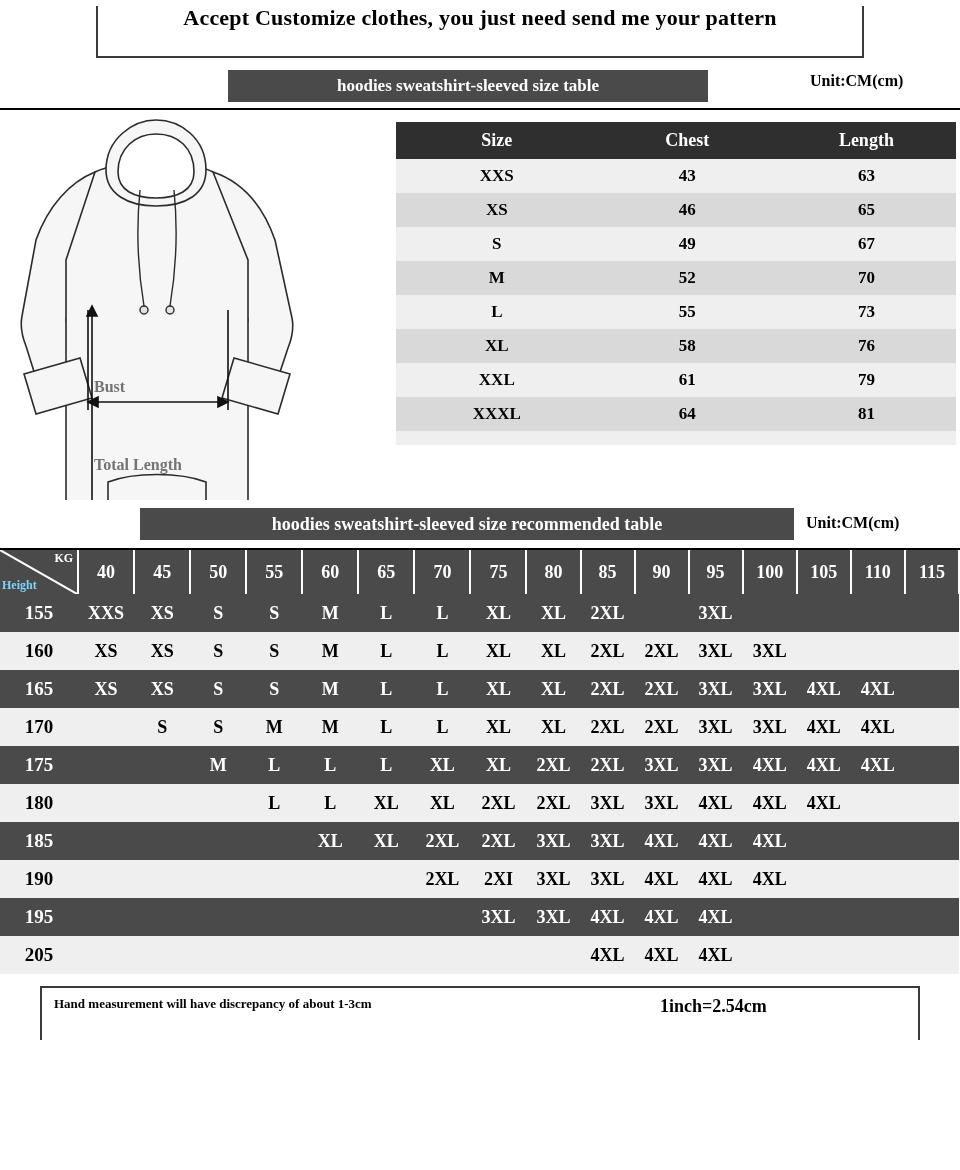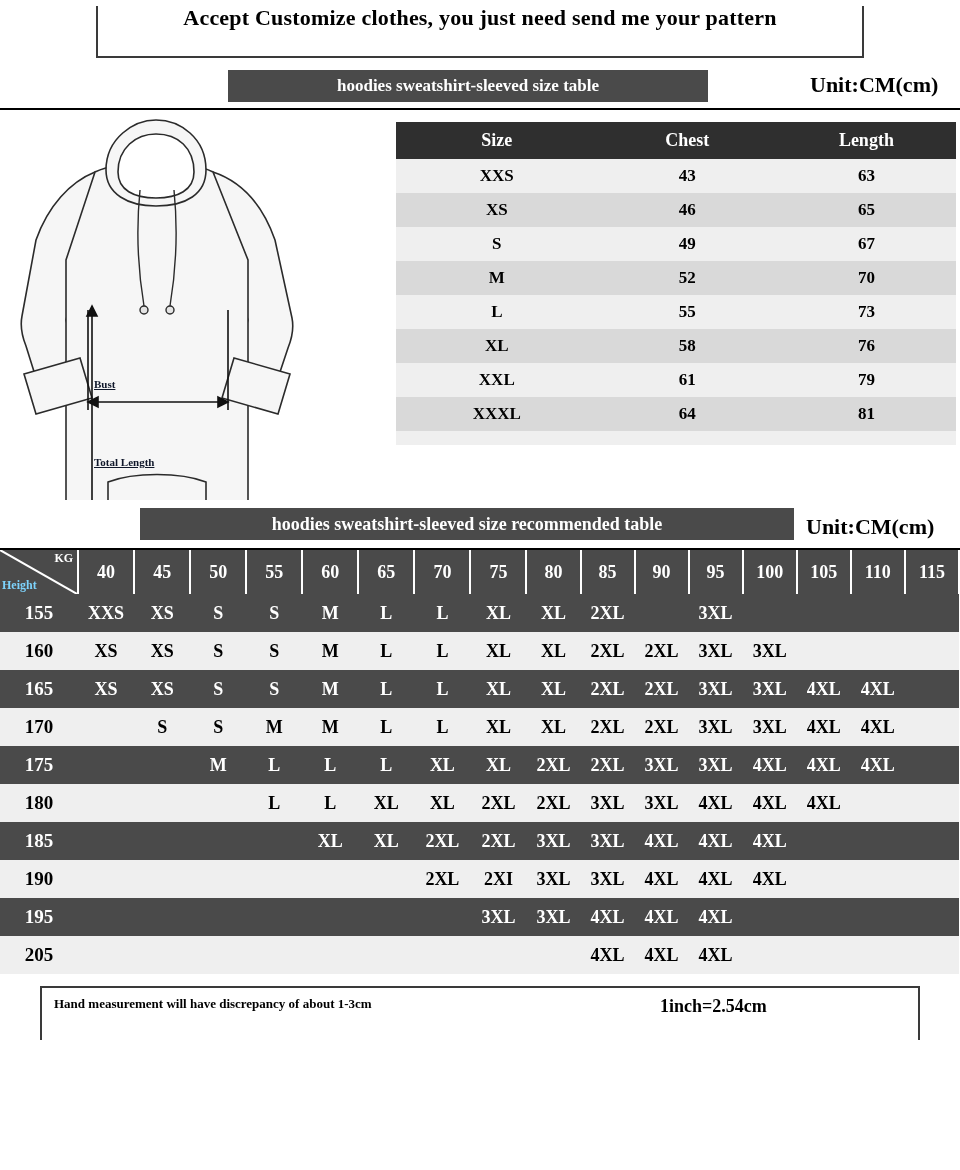--- a/index.html
+++ b/index.html
@@ -54,21 +54,21 @@
     font-size: 17px;
     font-weight: bold;
     display: flex;
     align-items: center;
     justify-content: center;
     height: 32px;
     box-sizing: border-box;
   }
   .unit-label {
     position: absolute;
-    font-size: 22px;
+    font-size: 16px;
     font-weight: bold;
     top: 6px;
   }
 
   .rule {
     border: none;
     border-top: 2px solid #000;
     margin: 0;
   }
 
@@ -79,25 +79,24 @@
   }
   .figure {
     position: absolute;
     left: 0;
     top: 0;
     width: 390px;
     height: 390px;
   }
   .meas-label {
     position: absolute;
-    color: #0f172a;
-    font-size: 11px;
+    color: #737373;
+    font-size: 16px;
     font-weight: bold;
     font-family: "Liberation Serif", serif;
-    text-decoration: underline;
   }
 
   
   .size-table {
     position: absolute;
     left: 396px;
     top: 12px;
     width: 560px;
     border-collapse: collapse;
     font-size: 17px;

